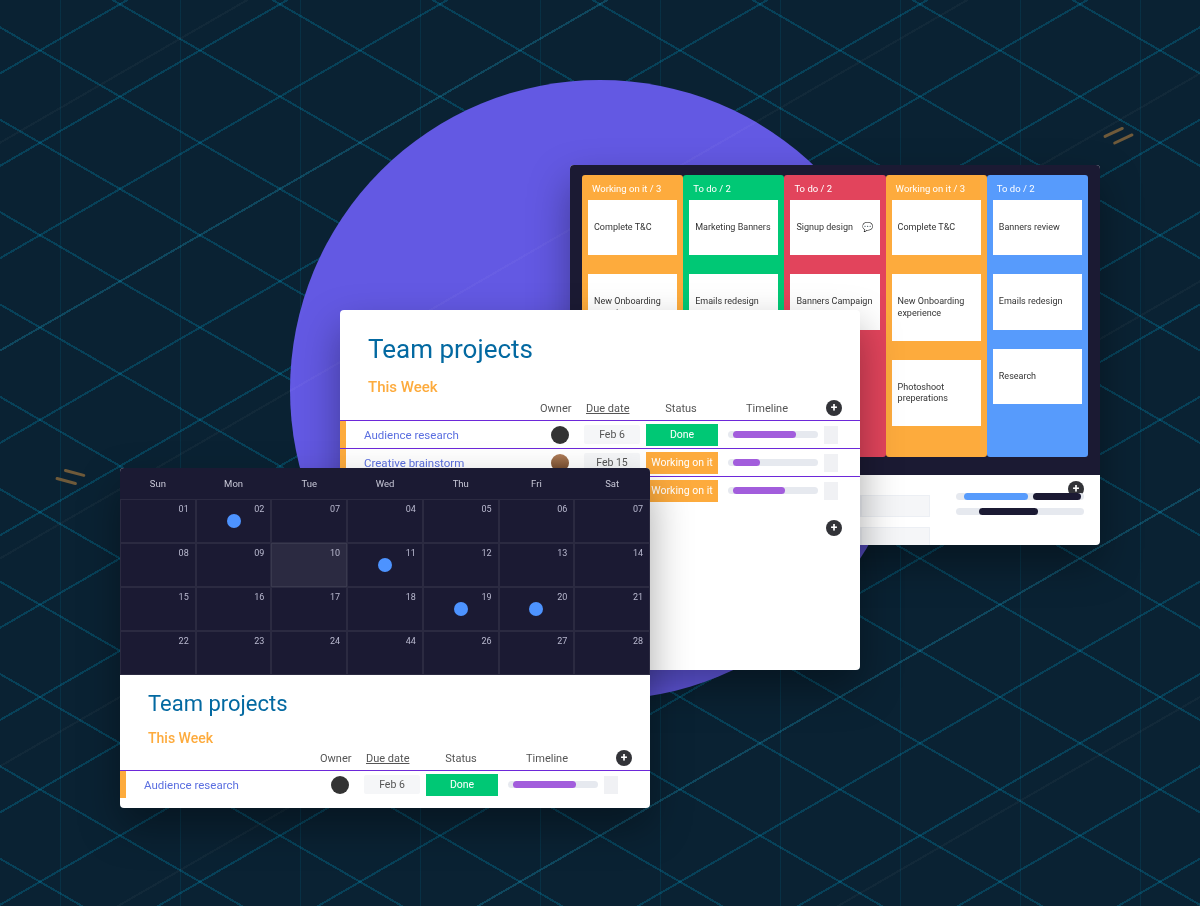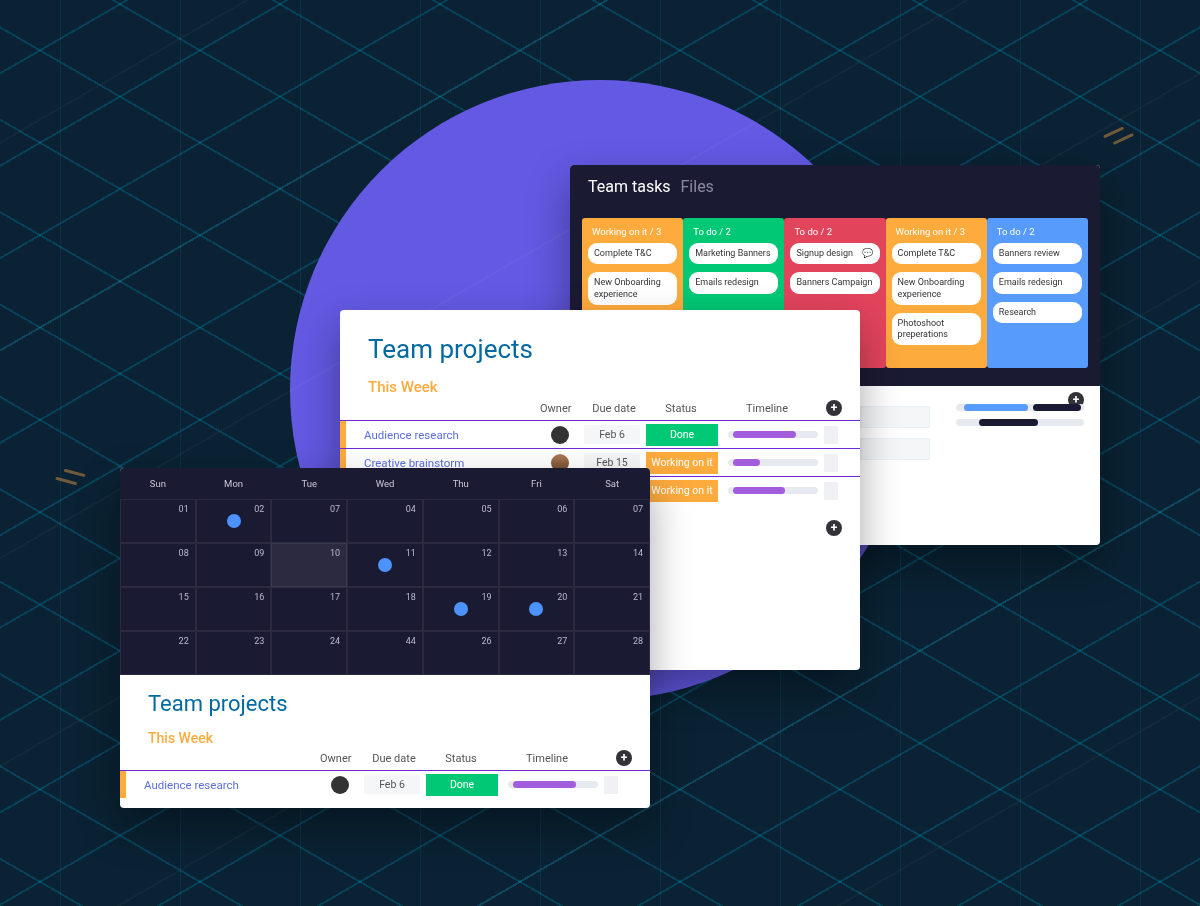--- a/index.html
+++ b/index.html
@@ -55,21 +55,21 @@
     background:#1b1a33;
     display:flex; gap:0; padding:10px 12px 18px;
   }
   .column {
     flex:1; border-radius:3px; padding:6px 6px 12px;
     min-height:150px;
   }
   .colhead { font-size:9.5px; color:#fff; padding:2px 4px 6px; }
   .card {
     background:#fff; color:#333; font-size:9px;
-    border-radius:9px; padding:5px 6px; margin-bottom:8px;
+    border-radius:0; padding:22px 6px; margin-bottom:19px;
     line-height:1.25;
   }
   .card .comment-icon { float:right; font-size:9px; color:#333; }
   .col-orange{background:#fdab3d;}
   .col-green {background:#00c875;}
   .col-red   {background:#e2445c;}
   .col-orange2{background:#fdab3d;}
   .col-blue  {background:#579bfc;}
 
   
@@ -92,21 +92,21 @@
   .bar { height:7px; border-radius:4px; background:#e6e9ef; position:relative; margin:8px 0; }
   .bar > span { position:absolute; height:100%; border-radius:4px; }
 
   
   #projects1 { left:340px; top:310px; width:520px; height:360px; }
   .proj-title { font-size:26px; color:#0369a1; padding:24px 28px 6px; }
   .group-label { font-size:15px; color:#fdab3d; padding:8px 28px 4px; font-weight:500;}
   .proj-header { display:flex; align-items:center; padding:0 18px 4px 28px; font-size:11px; color:#555; }
   .proj-header .spacer-name { width:172px; }
   .proj-header .h-owner { width:46px; }
-  .proj-header .h-due  { width:56px; text-align:center;}
+  .proj-header .h-due  { width:56px; text-align:left;text-decoration:underline;}
   .proj-header .h-status{ width:70px;text-align:center; margin-left:4px;}
   .proj-header .h-timeline{ width:86px; text-align:center; margin-left:8px;}
   .proj-header .plus { margin-left:auto; }
   .proj-row { display:flex; align-items:center; padding:0 18px 0 0; height:28px; border-top:1px solid #6d28d9;}
   .proj-row .edge { width:6px; background:#fdab3d; height:100%; }
   .proj-row .name { width:190px; padding-left:18px; font-size:11.5px; color:#5b6fe0; }
   .proj-row .owner { width:48px; display:flex; justify-content:center;}
   .avatar { width:18px; height:18px; border-radius:50%; background:#333; display:inline-block;}
   .avatar.f{ background:linear-gradient(#b07e5a,#6a4326); }
   .proj-row .due { width:56px; font-size:10.5px; background:#f5f6f8; text-align:center; padding:3px 0; border-radius:2px; color:#555;}
@@ -150,24 +150,20 @@
 <div class="accent-lines" style="left:60px; top:472px; transform:rotate(15deg);">
   <span style="top:0;"></span>
     <span style="top:10px; left:-6px;"></span>
 </div>
 <div class="accent-lines" style="left:1108px; top:128px; transform:rotate(-25deg);">
   <span style="top:0;"></span>
     <span style="top:10px; left:6px;"></span>
 </div>
 
 <section id="kanban" class="panel">
-  <div class="titlebar">
-    <span>Team tasks</span>
-    <span class="muted">Files</span>
-  </div>
   <div class="board" id="kanban-board">
       <div class="column col-orange">
         <div class="colhead">Working on it / 3</div>
         <div class="card">Complete T&amp;C</div>
         <div class="card">New Onboarding experience</div>
         <div class="card">Photoshoot</div>
       </div>
       <div class="column col-green">
         <div class="colhead">To do / 2</div>
         <div class="card">Marketing Banners</div>

